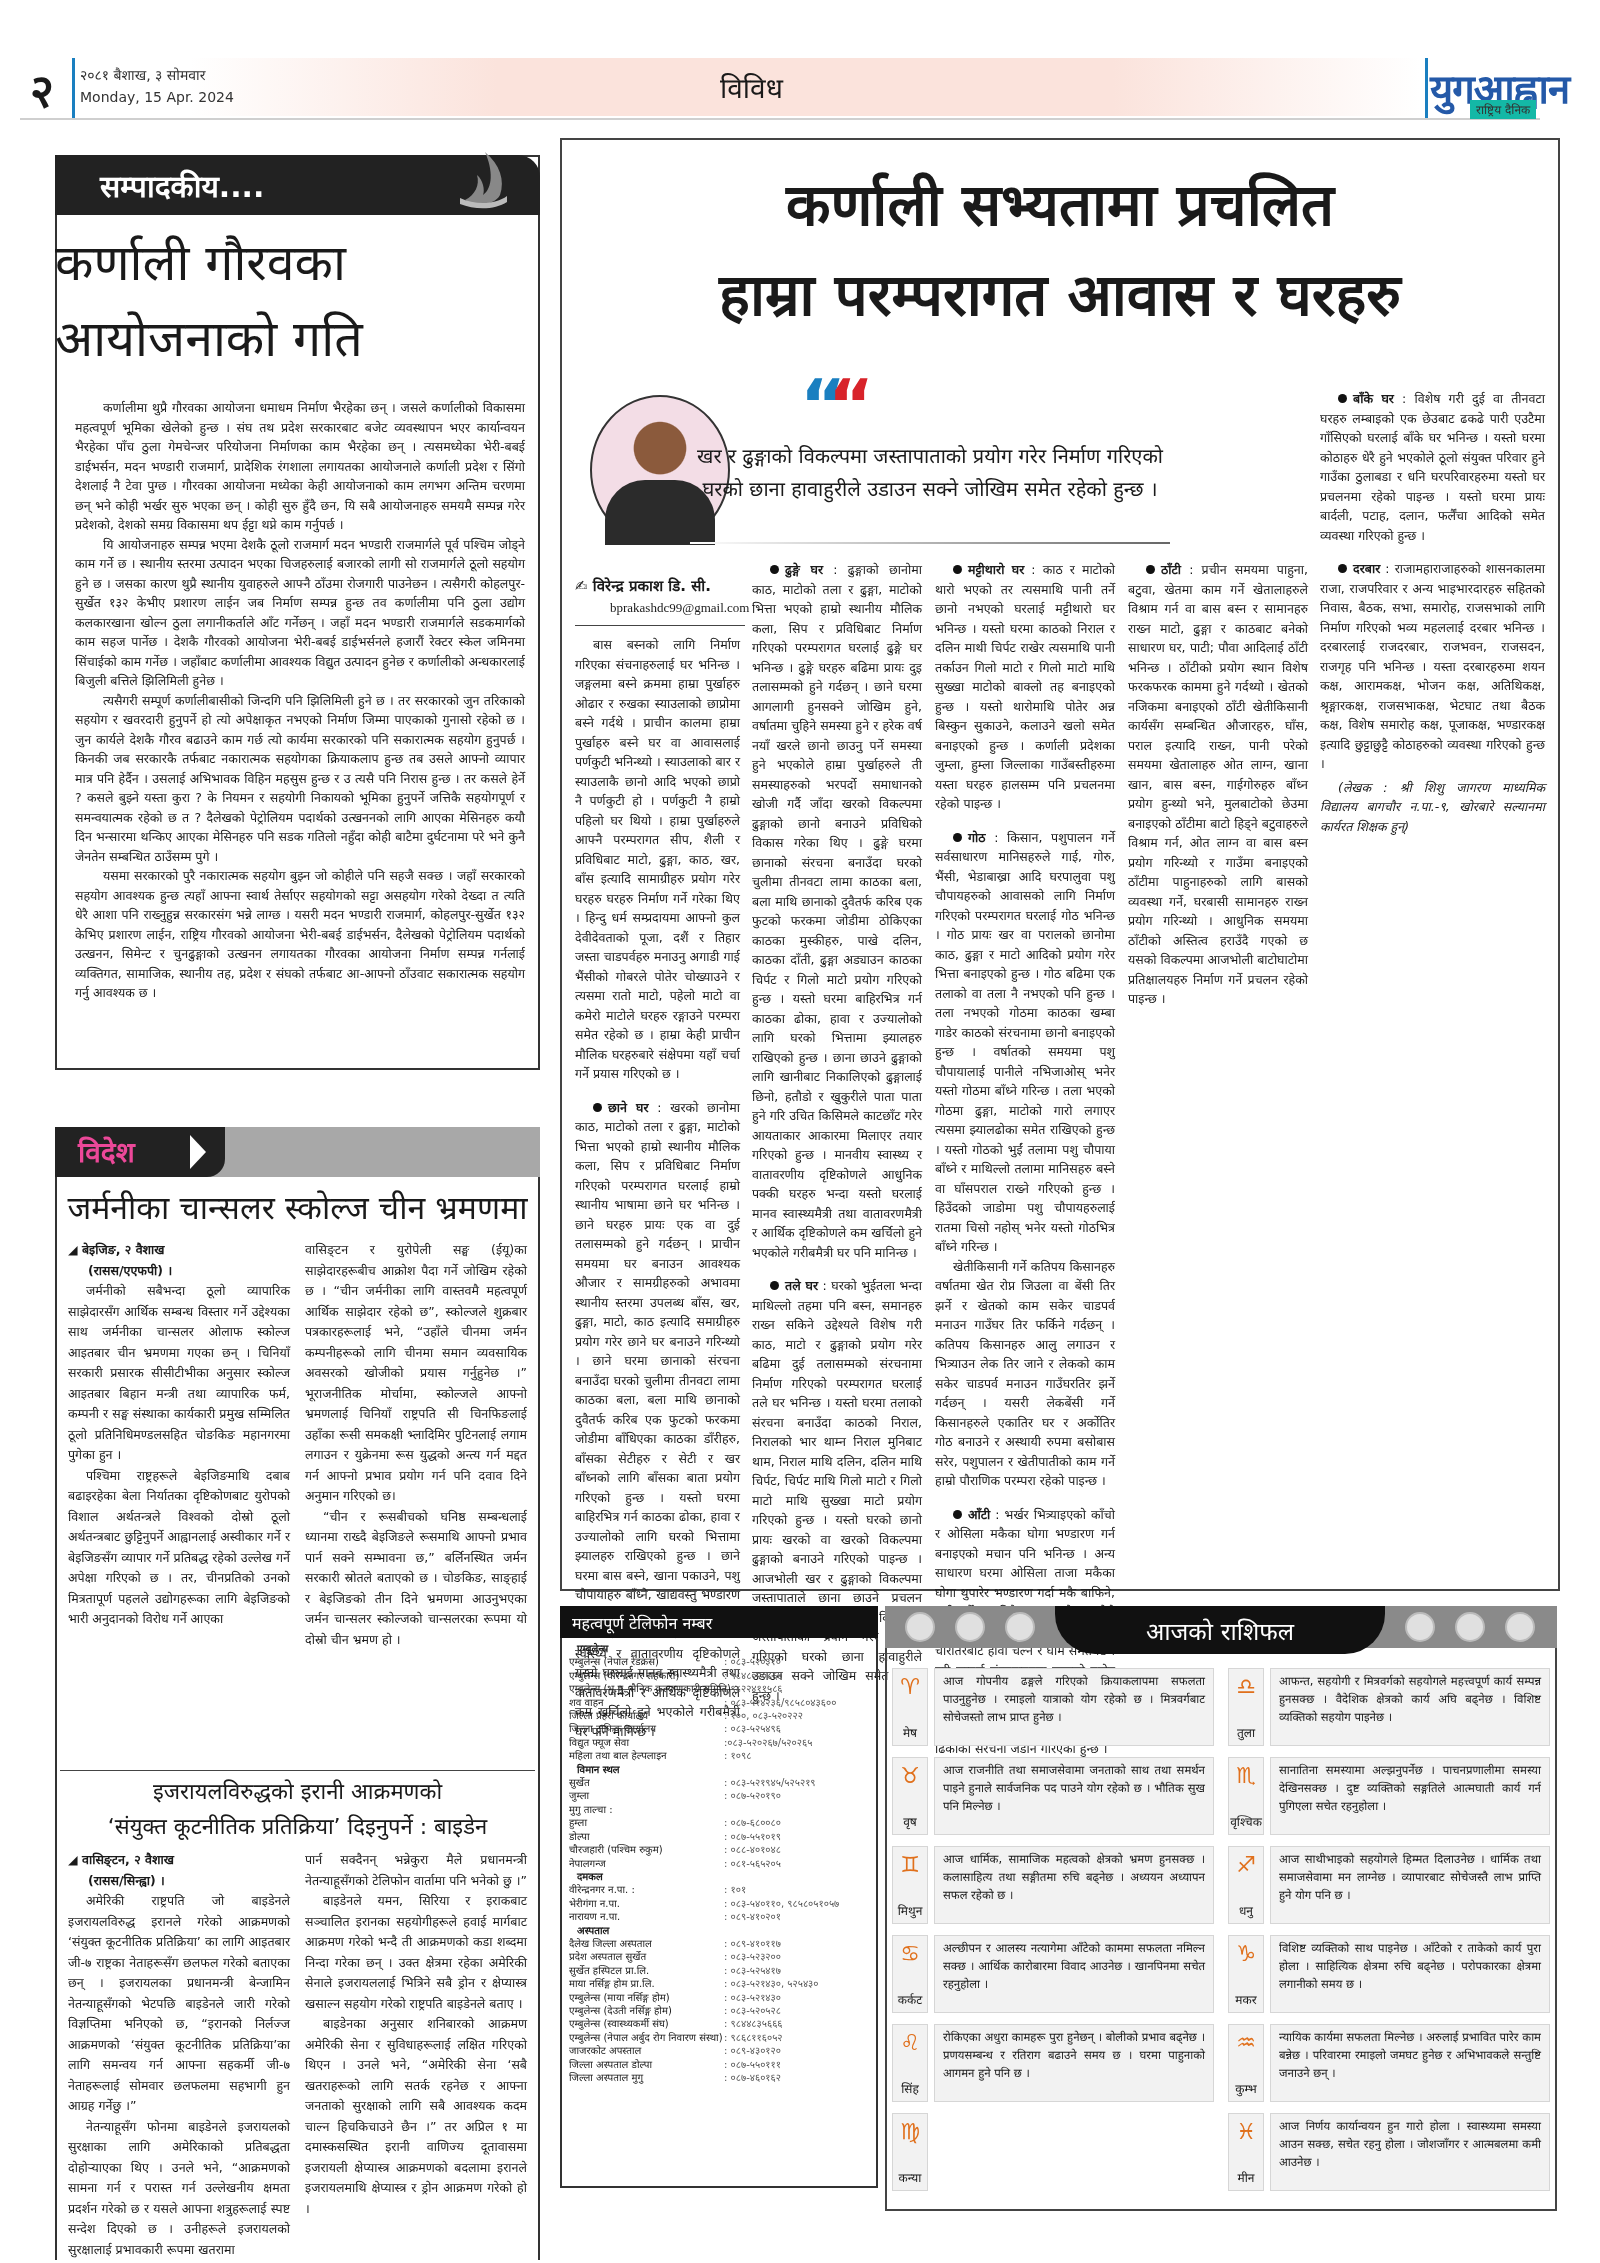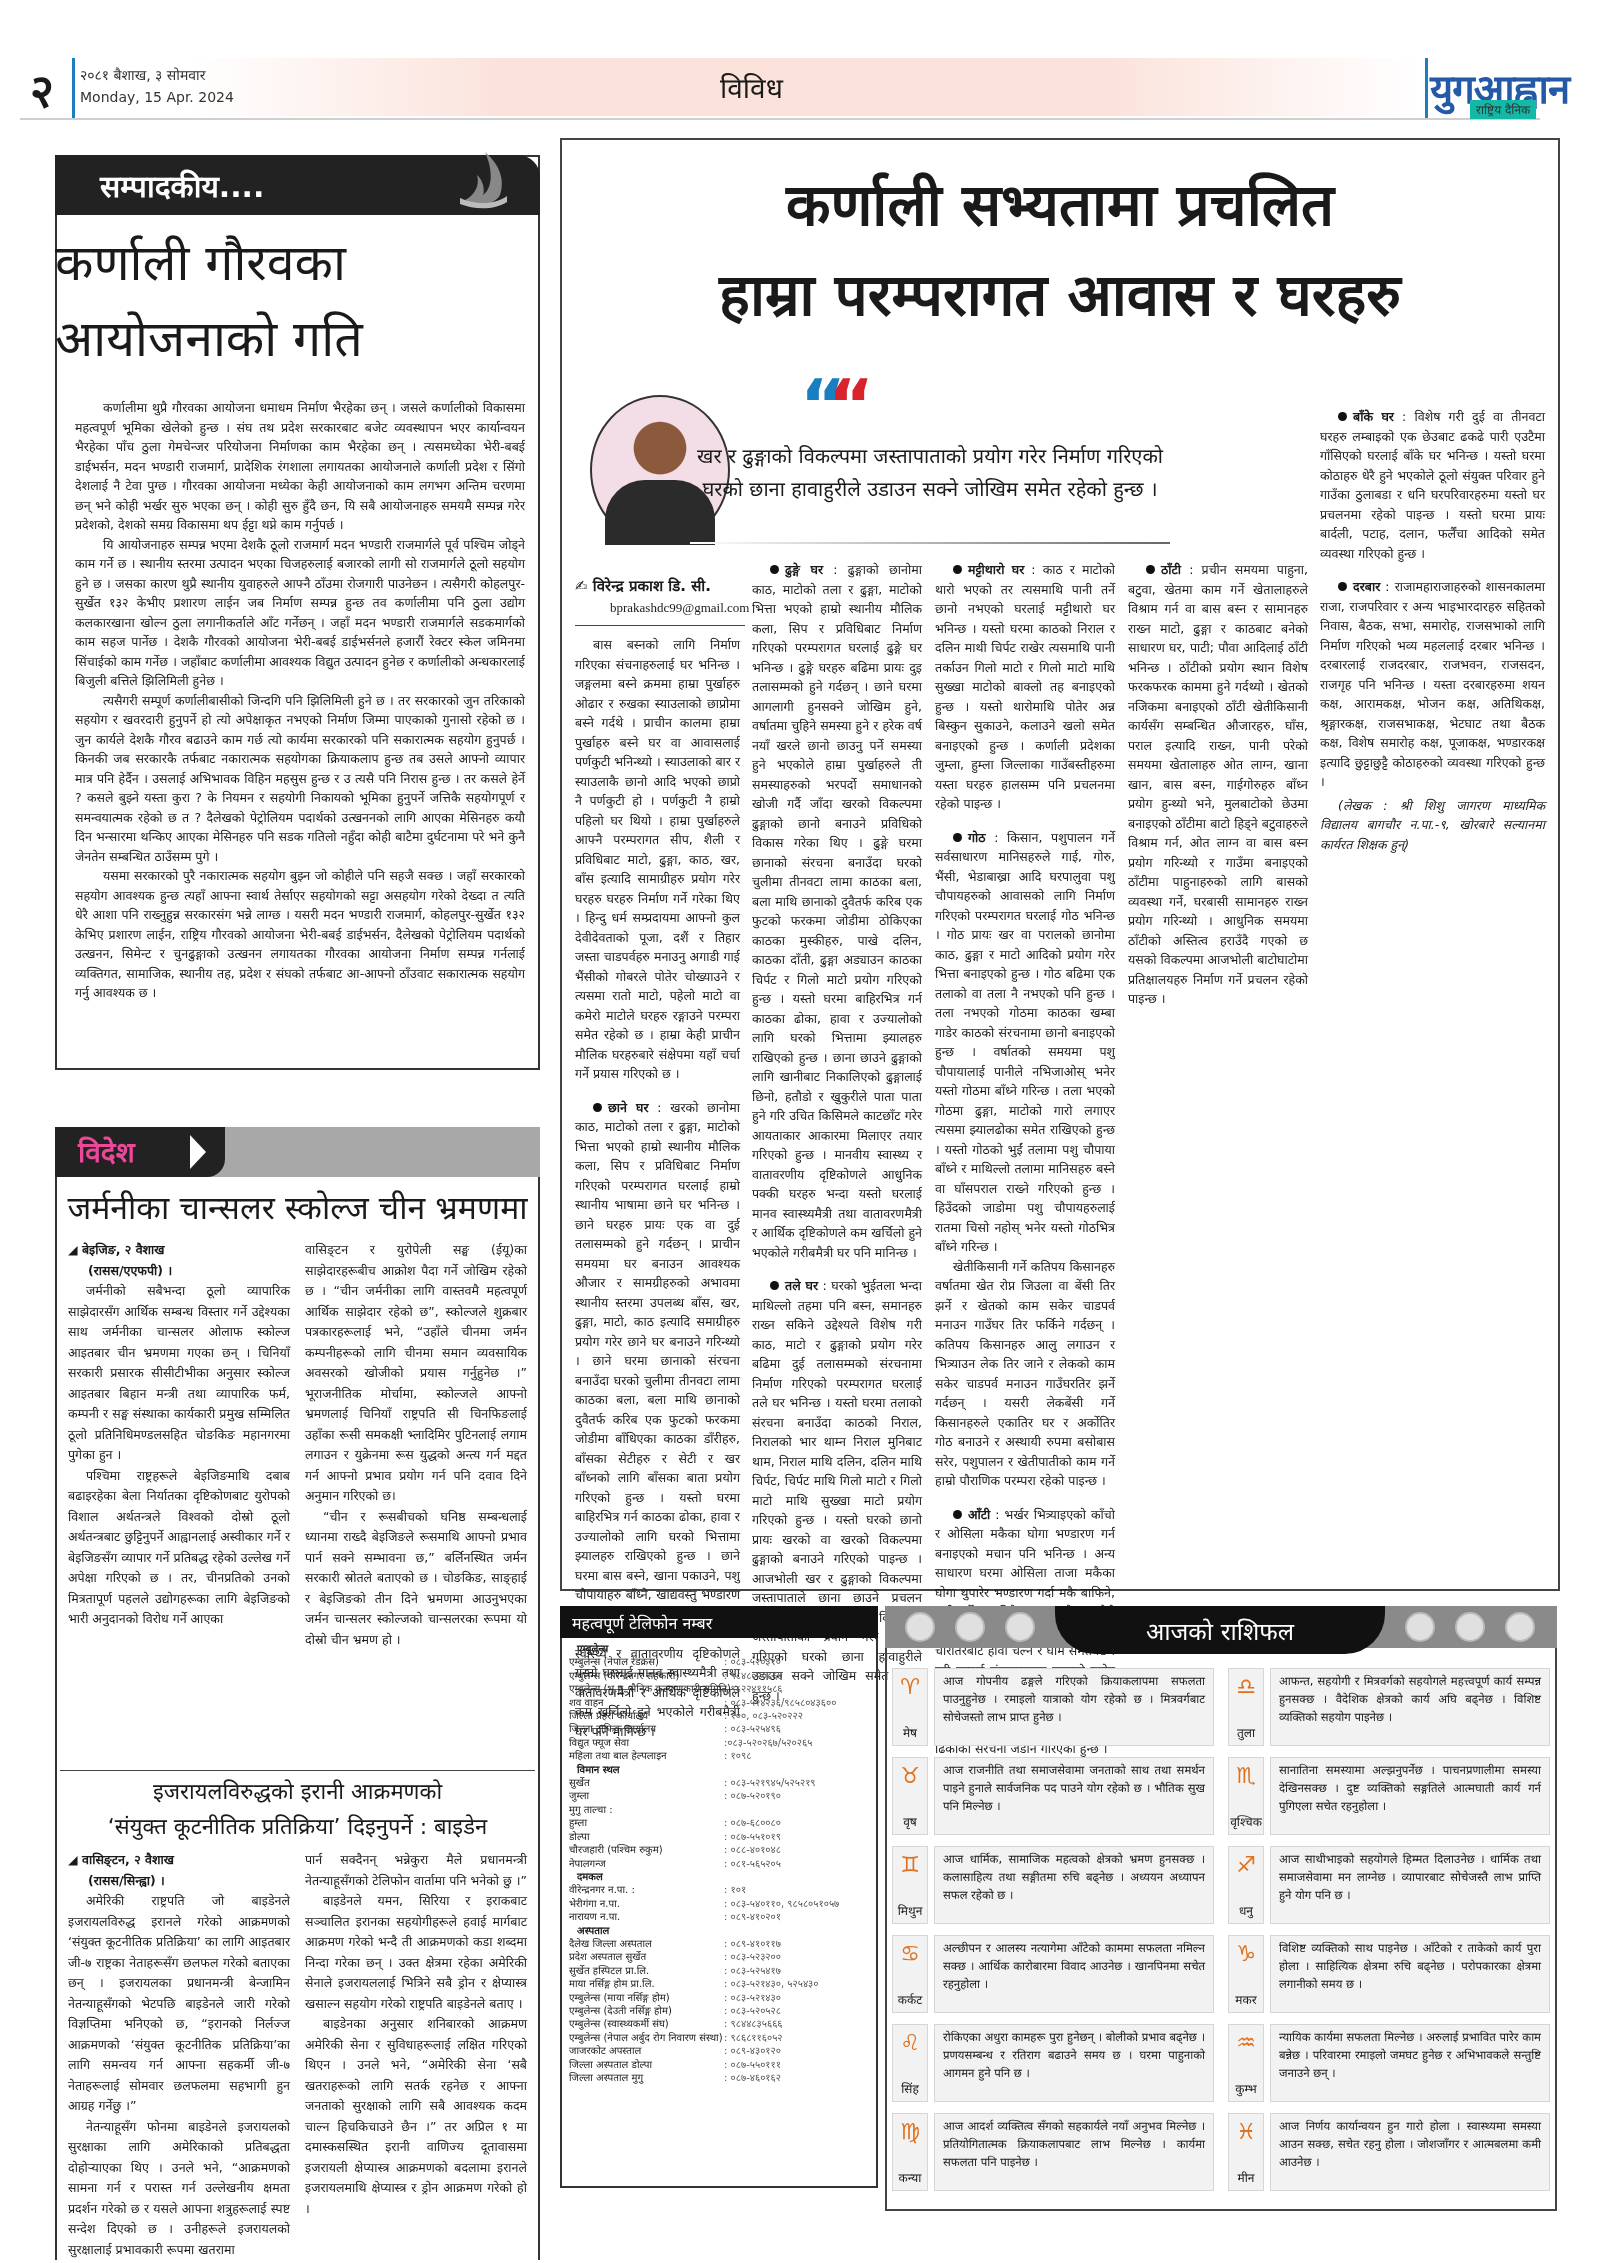--- a/index.html
+++ b/index.html
@@ -157,21 +157,21 @@
 </div>
 <div class="abs artcol" style="left:935px; top:560px; width:180px;">
   <p><span class="bullet"></span><b>मट्टीथारो घर</b> : <span>काठ र माटोको थारो भएको तर त्यसमाथि पानी तर्ने छानो नभएको घरलाई मट्टीथारो घर भनिन्छ । यस्तो घरमा काठको निराल र दलिन माथी चिर्पट राखेर त्यसमाथि पानी तर्काउन गिलो माटो र गिलो माटो माथि सुख्खा माटोको बाक्लो तह बनाइएको हुन्छ । यस्तो थारोमाथि पोतेर अन्न बिस्कुन सुकाउने, कलाउने खलो समेत बनाइएको हुन्छ । कर्णाली प्रदेशका जुम्ला, हुम्ला जिल्लाका गाउँबस्तीहरुमा यस्ता घरहरु हालसम्म पनि प्रचलनमा रहेको पाइन्छ ।</span></p>
   <p style="margin-top:14px"><span class="bullet"></span><b>गोठ</b> : <span>किसान, पशुपालन गर्ने सर्वसाधारण मानिसहरुले गाई, गोरु, भैंसी, भेडाबाख्रा आदि घरपालुवा पशु चौपायहरुको आवासको लागि निर्माण गरिएको परम्परागत घरलाई गोठ भनिन्छ । गोठ प्रायः खर वा परालको छानोमा काठ, ढुङ्गा र माटो आदिको प्रयोग गरेर भित्ता बनाइएको हुन्छ । गोठ बढिमा एक तलाको वा तला नै नभएको पनि हुन्छ । तला नभएको गोठमा काठका खम्बा गाडेर काठको संरचनामा छानो बनाइएको हुन्छ । वर्षातको समयमा पशु चौपायालाई पानीले नभिजाओस् भनेर यस्तो गोठमा बाँध्ने गरिन्छ । तला भएको गोठमा ढुङ्गा, माटोको गारो लगाएर त्यसमा झ्यालढोका समेत राखिएको हुन्छ । यस्तो गोठको भुईं तलामा पशु चौपाया बाँध्ने र माथिल्लो तलामा मानिसहरु बस्ने वा घाँसपराल राख्ने गरिएको हुन्छ । हिउँदको जाडोमा पशु चौपायहरुलाई रातमा चिसो नहोस् भनेर यस्तो गोठभित्र बाँध्ने गरिन्छ ।</span></p>
   <p>खेतीकिसानी गर्ने कतिपय किसानहरु वर्षातमा खेत रोप्न जिउला वा बेंसी तिर झर्ने र खेतको काम सकेर चाडपर्व मनाउन गाउँघर तिर फर्किने गर्दछन् । कतिपय किसानहरु आलु लगाउन र भित्र्याउन लेक तिर जाने र लेकको काम सकेर चाडपर्व मनाउन गाउँघरतिर झर्ने गर्दछन् । यसरी लेकबेंसी गर्ने किसानहरुले एकातिर घर र अर्कोतिर गोठ बनाउने र अस्थायी रुपमा बसोबास सरेर, पशुपालन र खेतीपातीको काम गर्ने हाम्रो पौराणिक परम्परा रहेको पाइन्छ ।</p>
   <p style="margin-top:14px"><span class="bullet"></span><b>आँटी</b> : <span>भर्खर भित्र्याइएको काँचो र ओसिला मकैका घोगा भण्डारण गर्न बनाइएको मचान पनि भनिन्छ । अन्य साधारण घरमा ओसिला ताजा मकैका घोगा थुपारेर भण्डारण गर्दा मकै बाफिने, ढुसी पर्ने र कुहिने समस्या हुने भएकोले त्यस्तो समस्याबाट मकै जोगाउन चारैतिरबाट हावा चल्ने र घाम समेत छिर्ने गरी सम्पूर्ण संरचनाहरुमा काठको प्रयोग गरेर आँटी बनाइएको हुन्छ । आँटीको माथिल्लो तलामा मकै भण्डारण गरिएको हुन्छ भने भुई तलामा प्रायः धान कुट्न ढिकीको संरचना जडान गरिएको हुन्छ ।</span></p>
 </div>
 <div class="abs artcol" style="left:1128px; top:560px; width:180px;">
   <p><span class="bullet"></span><b>ठाँटी</b> : <span>प्रचीन समयमा पाहुना, बटुवा, खेतमा काम गर्ने खेतालाहरुले विश्राम गर्न वा बास बस्न र सामानहरु राख्न माटो, ढुङ्गा र काठबाट बनेको साधारण घर, पाटी; पौवा आदिलाई ठाँटी भनिन्छ । ठाँटीको प्रयोग स्थान विशेष फरकफरक काममा हुने गर्दथ्यो । खेतको नजिकमा बनाइएको ठाँटी खेतीकिसानी कार्यसँग सम्बन्धित औजारहरु, घाँस, पराल इत्यादि राख्न, पानी परेको समयमा खेतालाहरु ओत लाग्न, खाना खान, बास बस्न, गाईगोरुहरु बाँध्न प्रयोग हुन्थ्यो भने, मुलबाटोको छेउमा बनाइएको ठाँटीमा बाटो हिड्ने बटुवाहरुले विश्राम गर्न, ओत लाग्न वा बास बस्न प्रयोग गरिन्थ्यो र गाउँमा बनाइएको ठाँटीमा पाहुनाहरुको लागि बासको व्यवस्था गर्ने, घरबासी सामानहरु राख्न प्रयोग गरिन्थ्यो । आधुनिक समयमा ठाँटीको अस्तित्व हराउँदै गएको छ यसको विकल्पमा आजभोली बाटोघाटोमा प्रतिक्षालयहरु निर्माण गर्ने प्रचलन रहेको पाइन्छ ।</span></p>
 </div>
-<div class="abs artcol" style="left:1320px; top:393px; width:225px;">
+<div class="abs artcol" style="left:1320px; top:375px; width:225px;">
   <p style="margin-top:14px"><span class="bullet"></span><b>बाँके घर</b> : <span>विशेष गरी दुई वा तीनवटा घरहरु लम्बाइको एक छेउबाट ढकढे पारी एउटैमा गाँसिएको घरलाई बाँके घर भनिन्छ । यस्तो घरमा कोठाहरु धेरै हुने भएकोले ठूलो संयुक्त परिवार हुने गाउँका ठुलाबडा र धनि घरपरिवारहरुमा यस्तो घर प्रचलनमा रहेको पाइन्छ । यस्तो घरमा प्रायः बार्दली, पटाह, दलान, फर्लैंचा आदिको समेत व्यवस्था गरिएको हुन्छ ।</span></p>
   <p style="margin-top:14px"><span class="bullet"></span><b>दरबार</b> : <span>राजामहाराजाहरुको शासनकालमा राजा, राजपरिवार र अन्य भाइभारदारहरु सहितको निवास, बैठक, सभा, समारोह, राजसभाको लागि निर्माण गरिएको भव्य महललाई दरबार भनिन्छ । दरबारलाई राजदरबार, राजभवन, राजसदन, राजगृह पनि भनिन्छ । यस्ता दरबारहरुमा शयन कक्ष, आरामकक्ष, भोजन कक्ष, अतिथिकक्ष, श्रृङ्गारकक्ष, राजसभाकक्ष, भेटघाट तथा बैठक कक्ष, विशेष समारोह कक्ष, पूजाकक्ष, भण्डारकक्ष इत्यादि छुट्टाछुट्टै कोठाहरुको व्यवस्था गरिएको हुन्छ ।</span></p>
   <p style="font-style:italic; margin-top:4px">(लेखक : श्री शिशु जागरण माध्यमिक विद्यालय बागचौर न.पा.-९, खोरबारे सल्यानमा कार्यरत शिक्षक हुन्)</p>
 </div>
 
 <div class="abs ph-head">महत्वपूर्ण टेलिफोन नम्बर</div>
 <div class="abs ph-box" id="phlist">
     <div class="ph-row">
       <span class="ph-name ph-cat">एम्बुलेन्स</span>
       <span class="ph-val"></span>
@@ -349,21 +349,20 @@
         <span class="hs-glyph">♌</span>
         <span>सिंह</span>
       </div>
       <div class="hs-text">रोकिएका अधुरा कामहरू पुरा हुनेछन् । बोलीको प्रभाव बढ्नेछ । प्रणयसम्बन्ध र रतिराग बढाउने समय छ । घरमा पाहुनाको आगमन हुने पनि छ ।</div>
     </div>
     <div class="hs-card">
       <div class="hs-sign">
         <span class="hs-glyph">♍</span>
         <span>कन्या</span>
       </div>
-      <div class="hs-text">आज आदर्श व्यक्तित्व सँगको सहकार्यले नयाँ अनुभव मिल्नेछ । प्रतियोगितात्मक क्रियाकलापबाट लाभ मिल्नेछ । कार्यमा सफलता पनि पाइनेछ ।</div>
     </div>
   </div>
 <div class="abs" style="left:1228px; top:1668px; display:flex; flex-direction:column; gap:11px;" id="hsRight">
     <div class="hs-card">
       <div class="hs-sign">
         <span class="hs-glyph">♎</span>
         <span>तुला</span>
       </div>
       <div class="hs-text">आफन्त, सहयोगी र मित्रवर्गको सहयोगले महत्त्वपूर्ण कार्य सम्पन्न हुनसक्छ । वैदेशिक क्षेत्रको कार्य अघि बढ्नेछ । विशिष्ट व्यक्तिको सहयोग पाइनेछ ।</div>
     </div>

